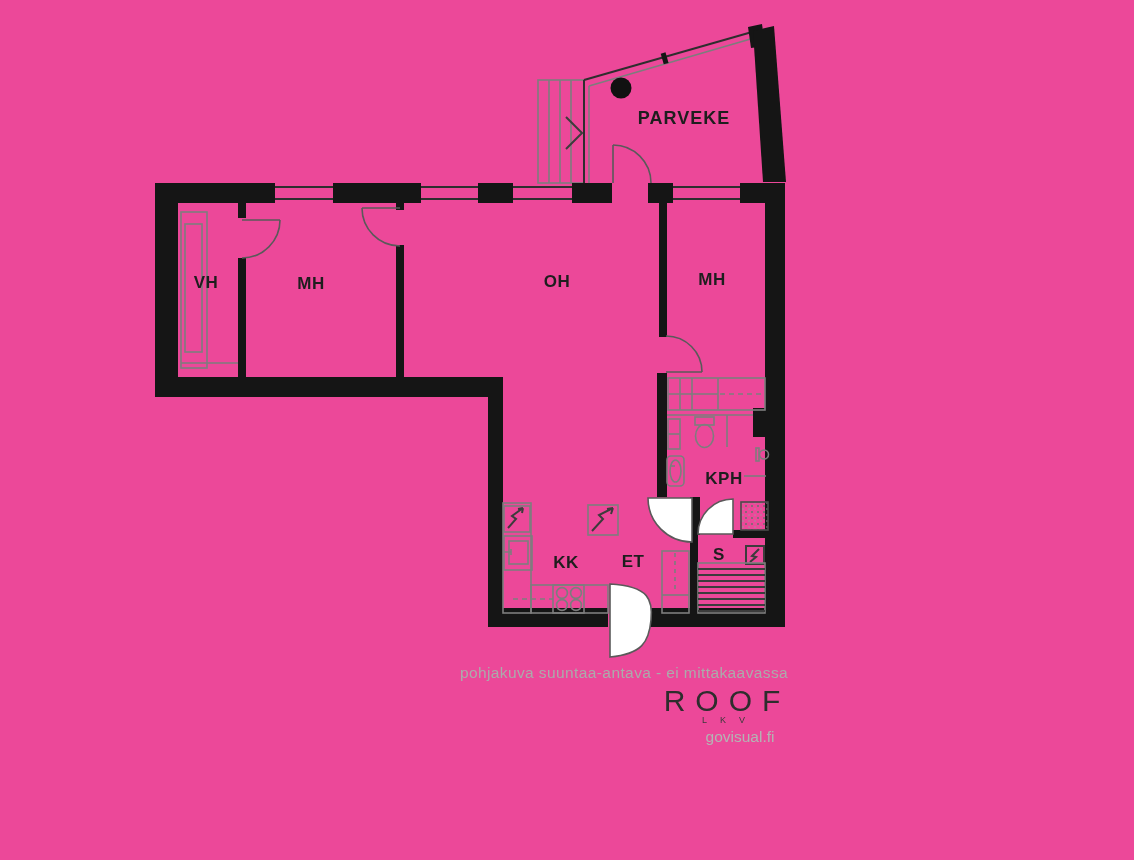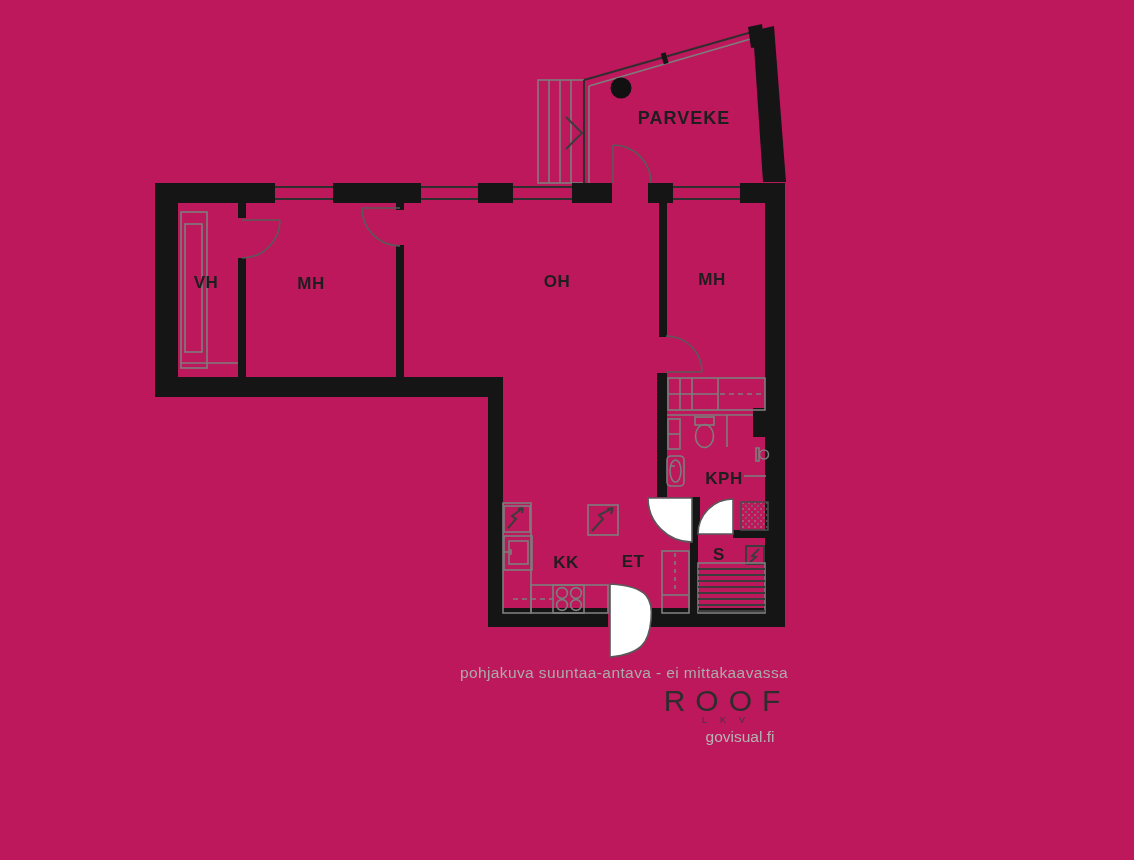--- a/index.html
+++ b/index.html
@@ -1,19 +1,19 @@
 <!DOCTYPE html>
 <html><head>
 <meta charset="utf-8">
 <style>
   html,body{margin:0;padding:0;background:#ffffff;}
   .stage{
     position:relative;
     width:1134px;height:860px;
-    background:#be185d;
+    background:#ec4899;
     font-family:"Liberation Sans", sans-serif;
     overflow:hidden;
   }
   svg{position:absolute;left:0;top:0;}
   .room-label{
     font-family:"Liberation Sans", sans-serif;
     font-size:17px;font-weight:600;fill:#1e1e1e;letter-spacing:.5px;
     text-anchor:middle;
   }
   .balcony-label{font-size:18px;letter-spacing:1px;}

